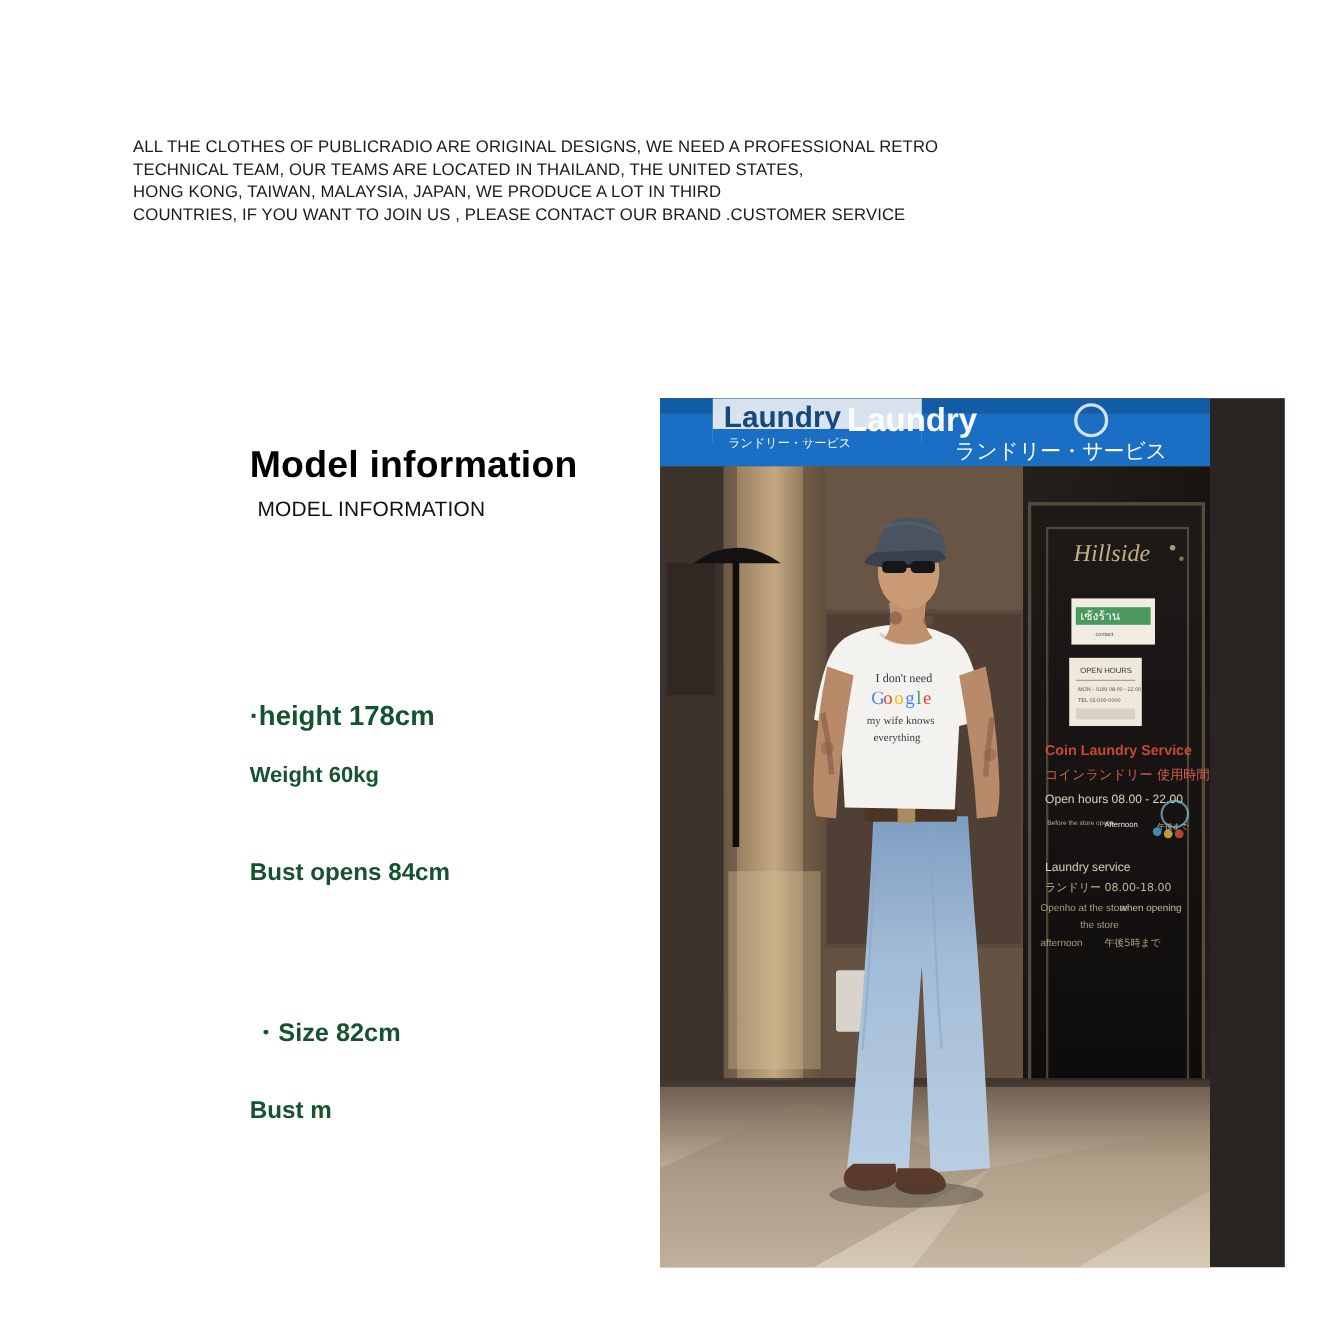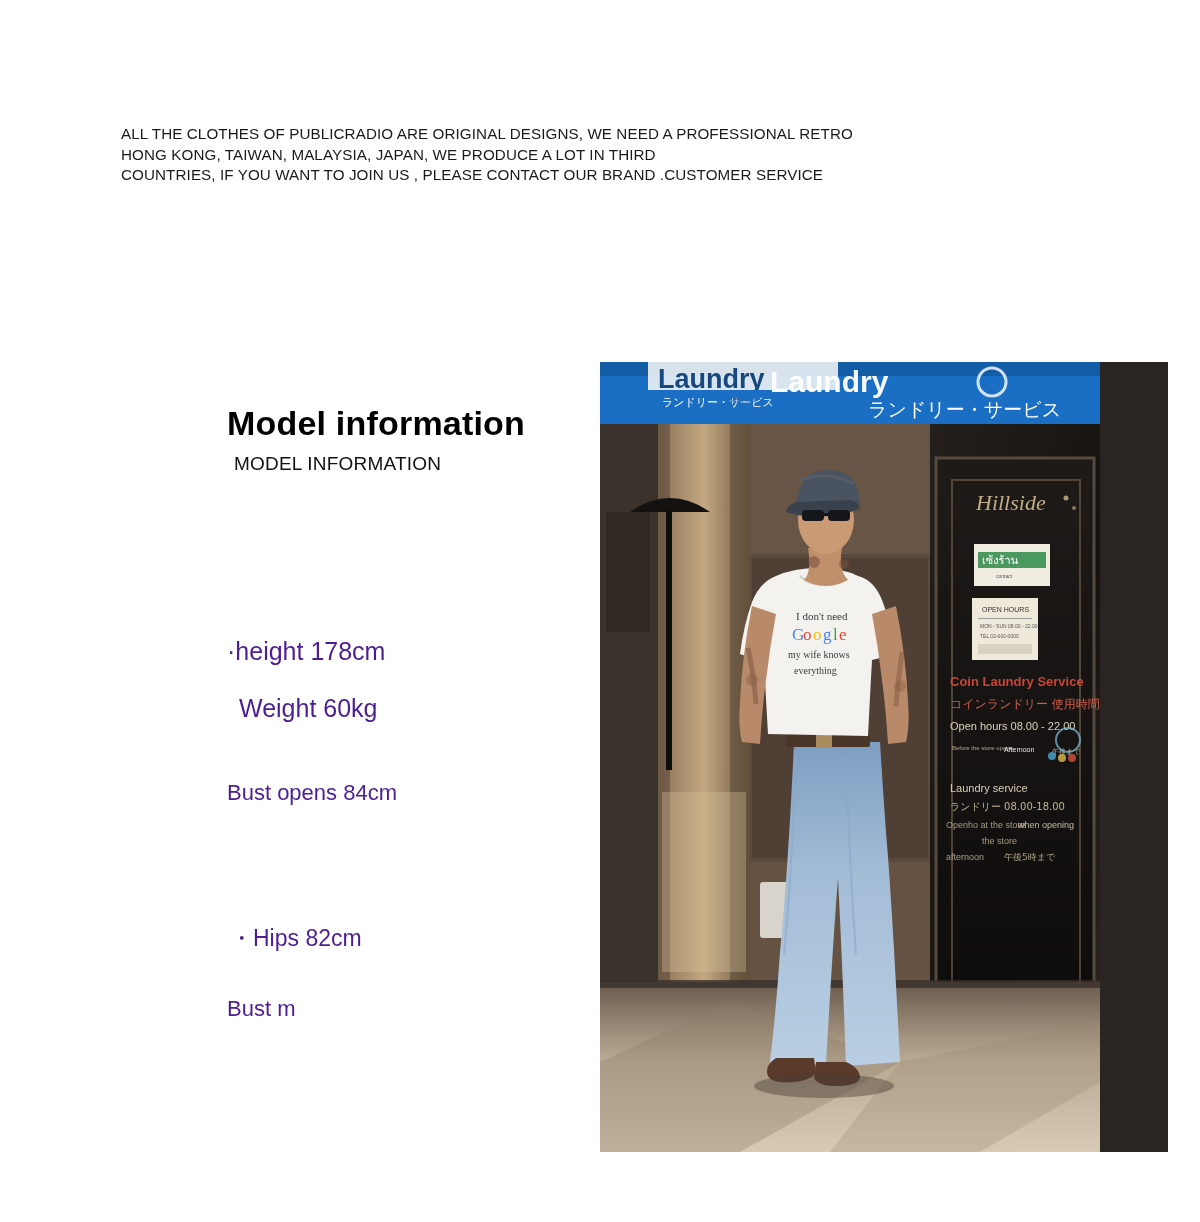--- a/index.html
+++ b/index.html
@@ -56,26 +56,26 @@
     left: 234px;
     top: 421px;
     font-size: 19px;
     font-weight: 400;
     letter-spacing: 0.2px;
     color: #111111;
   }
 
   .spec {
     position: absolute;
-    font-weight: normal;
-    color: #4c1d95;
+    font-weight: bold;
+    color: #14532d;
     white-space: nowrap;
   }
   .spec-height { left: 227px; top: 605px; font-size: 25px; }
-  .spec-weight { left: 239px; top: 662px; font-size: 25px; }
+  .spec-weight { left: 227px; top: 662px; font-size: 20px; }
   .spec-bust   { left: 227px; top: 748px; font-size: 22px; }
   .spec-waist  { left: 227px; top: 820px; font-size: 23px; }
   .spec-hips   { left: 230px; top: 891px; font-size: 23px; }
   .spec-size   { left: 227px; top: 964px; font-size: 22px; }
 
   
   .photo {
     position: absolute;
     left: 600px;
     top: 330px;
@@ -86,32 +86,33 @@
   }
   .photo svg { display: block; }
 </style>
 </head>
 <body>
 
 <div class="page">
 
   <div class="disclaimer">
     <div>ALL THE CLOTHES OF PUBLICRADIO ARE ORIGINAL DESIGNS, WE NEED A PROFESSIONAL RETRO</div>
+    <div>TECHNICAL TEAM, OUR TEAMS ARE LOCATED IN THAILAND, THE UNITED STATES,</div>
     <div>HONG KONG, TAIWAN, MALAYSIA, JAPAN, WE PRODUCE A LOT IN THIRD</div>
     <div>COUNTRIES, IF YOU WANT TO JOIN US , PLEASE CONTACT OUR BRAND .CUSTOMER SERVICE</div>
   </div>
 
   <div class="info-col">
     <div class="title-main">Model information</div>
     <div class="title-sub">MODEL INFORMATION</div>
 
     <div class="spec spec-height">·height 178cm</div>
     <div class="spec spec-weight">Weight 60kg</div>
     <div class="spec spec-bust">Bust opens 84cm</div>
-    <div class="spec spec-hips">・Hips 82cm</div>
+    <div class="spec spec-hips">・Size 82cm</div>
     <div class="spec spec-size">Bust m</div>
   </div>
 
   <div class="photo">
     <svg width="500" height="790" viewBox="0 0 500 790" xmlns="http://www.w3.org/2000/svg">
       <defs>
         <linearGradient id="wallGrad" x1="0" y1="0" x2="0" y2="1">
           <stop offset="0%" stop-color="#6e5c4c"></stop>
           <stop offset="55%" stop-color="#4a3c32"></stop>
           <stop offset="100%" stop-color="#2e2622"></stop>

